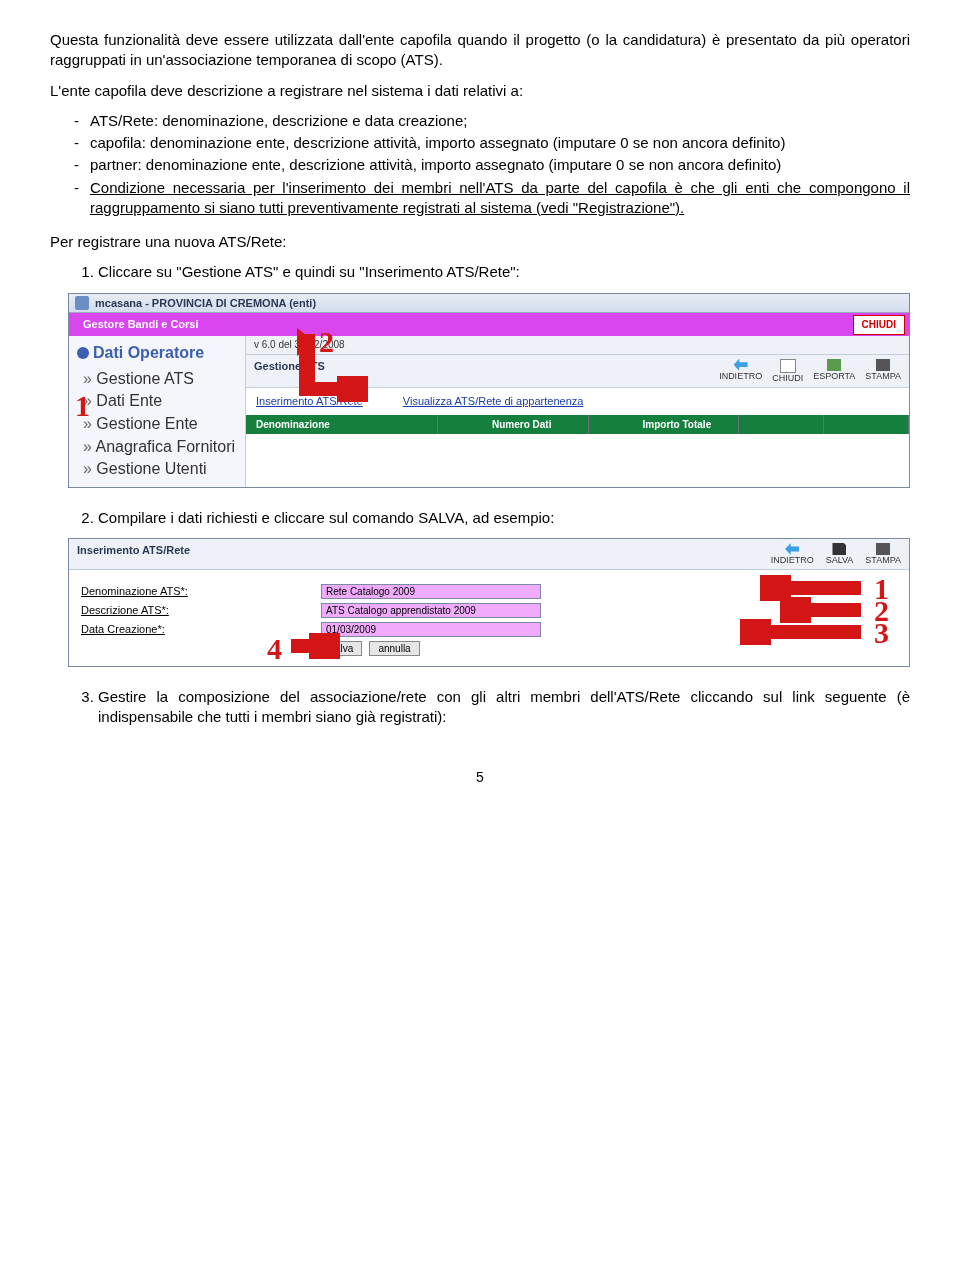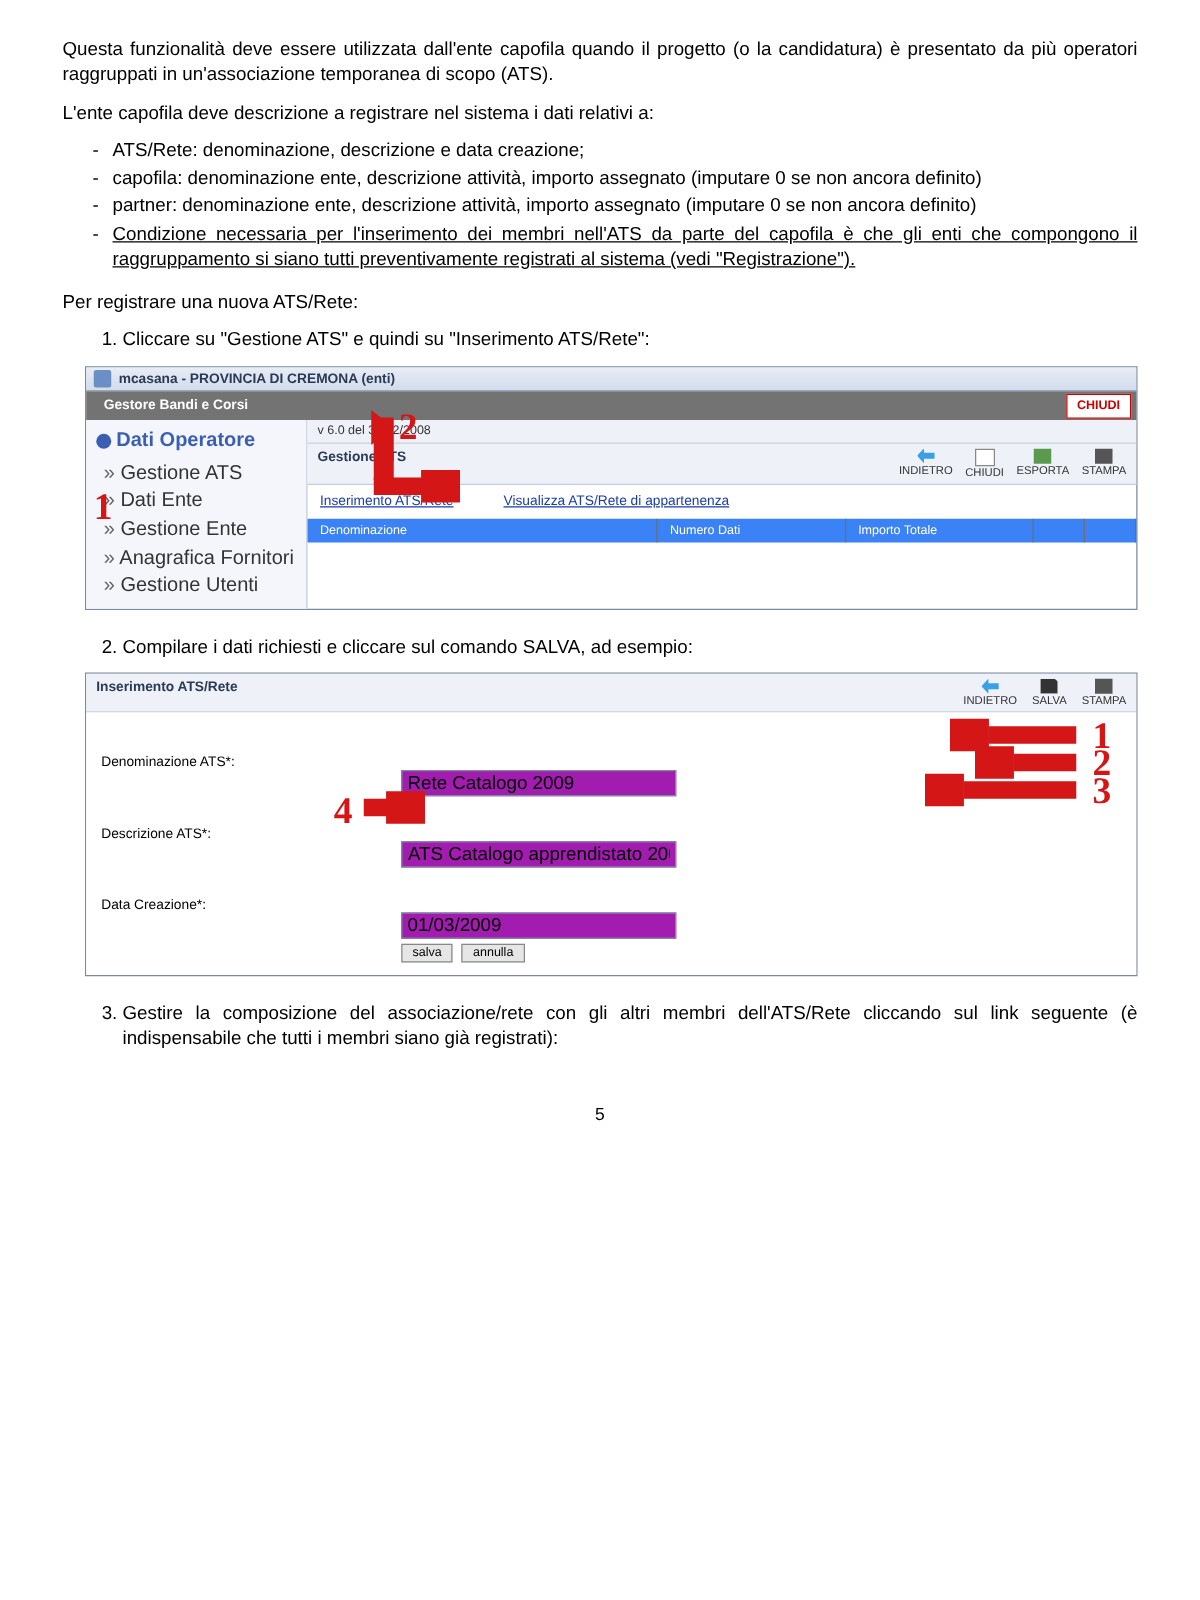--- a/index.html
+++ b/index.html
@@ -19,21 +19,21 @@
   ol.numlist { list-style: decimal; padding-left: 48px; margin: 10px 0; }
   ol.numlist > li { margin: 6px 0 20px 0; text-align: justify; }
   .underline { text-decoration: underline; }
   .pagenum { text-align: center; margin-top: 40px; font-size: 14px; }
 
   
   .shot { border: 1px solid #7a8aa0; background: #fff; font-size: 11px; margin: 10px 0 20px 0; }
   .shot1-top { display:flex; align-items:center; background: linear-gradient(#e8edf5,#d2dcec); border-bottom:1px solid #9aa6bb; padding:2px 6px; }
   .shot1-top .icon { width:14px; height:14px; background:#6b8ec6; display:inline-block; margin-right:6px; border-radius:2px;}
   .shot1-top .title { font-weight:bold; color:#2a3a55; flex:1; }
-  .shot1-tabs { display:flex; background:#737373; color:#fff; font-size:11px; }
+  .shot1-tabs { display:flex; background:#d946ef; color:#fff; font-size:11px; }
   .shot1-tabs .tab { padding:4px 14px; font-weight:bold; }
   .shot1-tabs .chiudi { margin-left:auto; background:#fff; color:#c00; font-weight:bold; padding:2px 8px; border:1px solid #c00; font-size:10px; align-self:center; margin-right:4px;}
   .shot1-sub { display:flex; }
   .shot1-side { width:160px; background:#f4f6fb; border-right:1px solid #c5cedd; padding:6px 8px; font-size:16px;}
   .shot1-side .hdr { font-weight:bold; color:#3a5fb2; display:flex; align-items:center; gap:4px;}
   .shot1-side .hdr .usericon{width:12px;height:12px;background:#3a5fb2;border-radius:50%;}
   .shot1-side .items { margin-left:6px; margin-top:4px; color:#333; }
   .shot1-side .items div { margin:1px 0; }
   .shot1-side .items div::before { content:"» "; color:#666;}
   .shot1-main { flex:1; padding:0; }
@@ -42,21 +42,21 @@
   .shot1-sect .name { font-weight:bold; color:#2a3a55; flex:1;}
   .shot1-sect .tbicons { display:flex; gap:10px; font-size:9px; color:#333;}
   .shot1-sect .tbicons div{display:flex;flex-direction:column;align-items:center;line-height:1;}
   .shot1-sect .tbicons .ic{width:14px;height:12px;background:#2d60c4;display:block;margin-bottom:1px;}
   .shot1-sect .tbicons .ic.back{background:#3aa0e6;clip-path:polygon(0 50%,40% 0,40% 30%,100% 30%,100% 70%,40% 70%,40% 100%);}
   .shot1-sect .tbicons .ic.new{background:#fff;border:1px solid #888;}
   .shot1-sect .tbicons .ic.exp{background:#5a9a4e;}
   .shot1-sect .tbicons .ic.pr{background:#555;}
   .shot1-links { display:flex; gap:40px; padding:6px 10px; font-size:11px; color:#1a3ca8;}
   .shot1-links span{ text-decoration:underline; }
-  .shot1-gridh { display:flex; background:#3b82f6; color:#fff; font-size:10px; font-weight:normal;}
+  .shot1-gridh { display:flex; background:#15803d; color:#fff; font-size:10px; font-weight:bold;gap:44px;}
   .shot1-gridh div { padding:3px 10px; border-right:1px solid #6a6f77;}
   .shot1-gridh .c1{flex:2;} .shot1-gridh .c2{flex:1;} .shot1-gridh .c3{flex:1;} .shot1-gridh .c4{width:20px;} .shot1-gridh .c5{width:20px;}
 
   .arrow-red { position:absolute; background:#d41616; }
   .arrow-body { height:16px; }
   .arrow-head-right::after{content:"";position:absolute;right:-14px;top:-6px;border:14px solid transparent;border-left:18px solid #d41616;}
   .numlabel{position:absolute;font-weight:bold;color:#d41616;font-size:30px;font-family:"Times New Roman",serif;}
 
   .relwrap{position:relative;}
 
@@ -64,22 +64,22 @@
   .shot2-hdr{background:#eef1f7;padding:4px 8px;display:flex;border-bottom:1px solid #c5cedd;}
   .shot2-hdr .t{font-weight:bold;color:#2a3a55;flex:1;}
   .shot2-hdr .tb{display:flex;gap:12px;font-size:9px;color:#333;}
   .shot2-hdr .tb div{display:flex;flex-direction:column;align-items:center;line-height:1;}
   .shot2-hdr .tb .ic{width:14px;height:12px;display:block;margin-bottom:1px;}
   .shot2-hdr .tb .ic.back{background:#3aa0e6;clip-path:polygon(0 50%,40% 0,40% 30%,100% 30%,100% 70%,40% 70%,40% 100%);}
   .shot2-hdr .tb .ic.save{background:#333;clip-path:polygon(0 0,80% 0,100% 20%,100% 100%,0 100%);}
   .shot2-hdr .tb .ic.pr{background:#555;}
   .shot2-body{padding:10px 12px;background:#fff;}
   .shot2-row{display:flex;align-items:center;margin:4px 0;font-size:11px;}
-  .shot2-row label{width:240px;}
-  .shot2-row input{border:1px solid #7a8aa0;padding:1px 4px;font-size:15px;width:210px;background:#a21caf;margin-top:32px;}
+  .shot2-row label{width:240px;text-decoration:underline;}
+  .shot2-row input{border:1px solid #7a8aa0;padding:1px 4px;font-size:10px;width:210px;background:#f0abfc;}
   .shot2-btns{margin-left:240px;margin-top:3px;}
   .shot2-btns button{font-size:10px;padding:1px 8px;border:1px solid #888;background:#e6e6e6;margin-right:4px;}
 </style>
 </head>
 <body>
 
 <p class="justify">Questa funzionalità deve essere utilizzata dall'ente capofila quando il progetto (o la candidatura) è presentato da più operatori raggruppati in un'associazione temporanea di scopo (ATS).</p>
 
 <p class="justify">L'ente capofila deve descrizione a registrare nel sistema i dati relativi a:</p>
 

